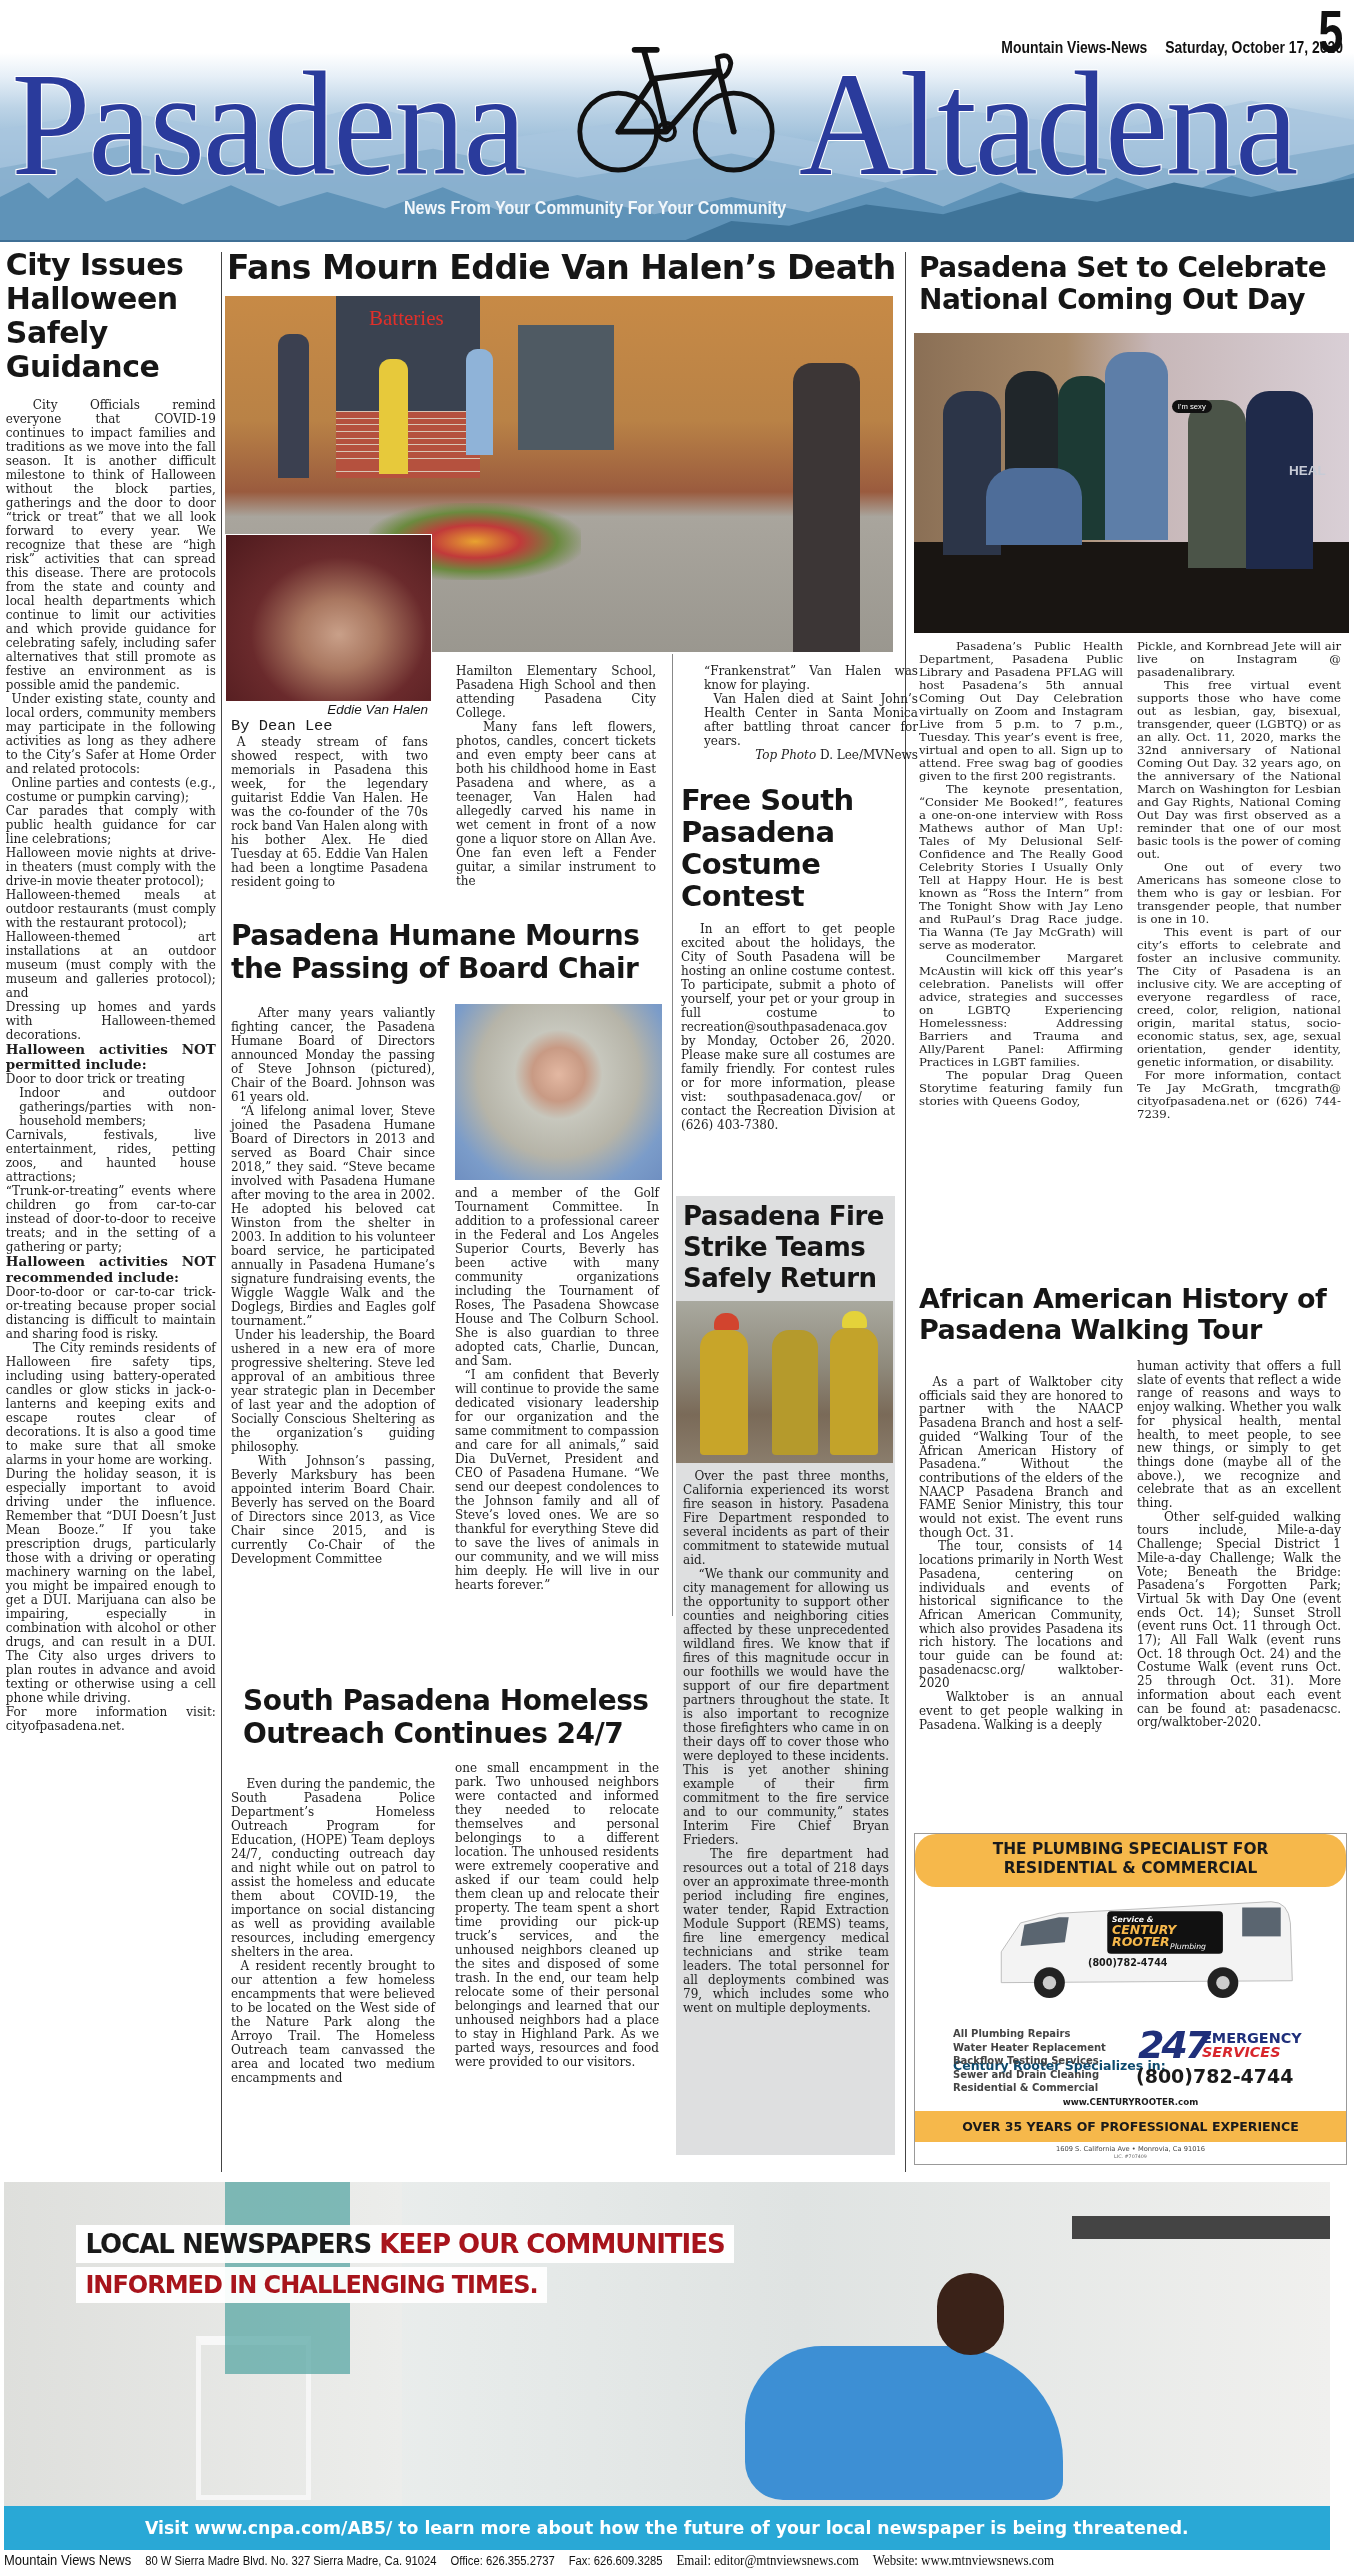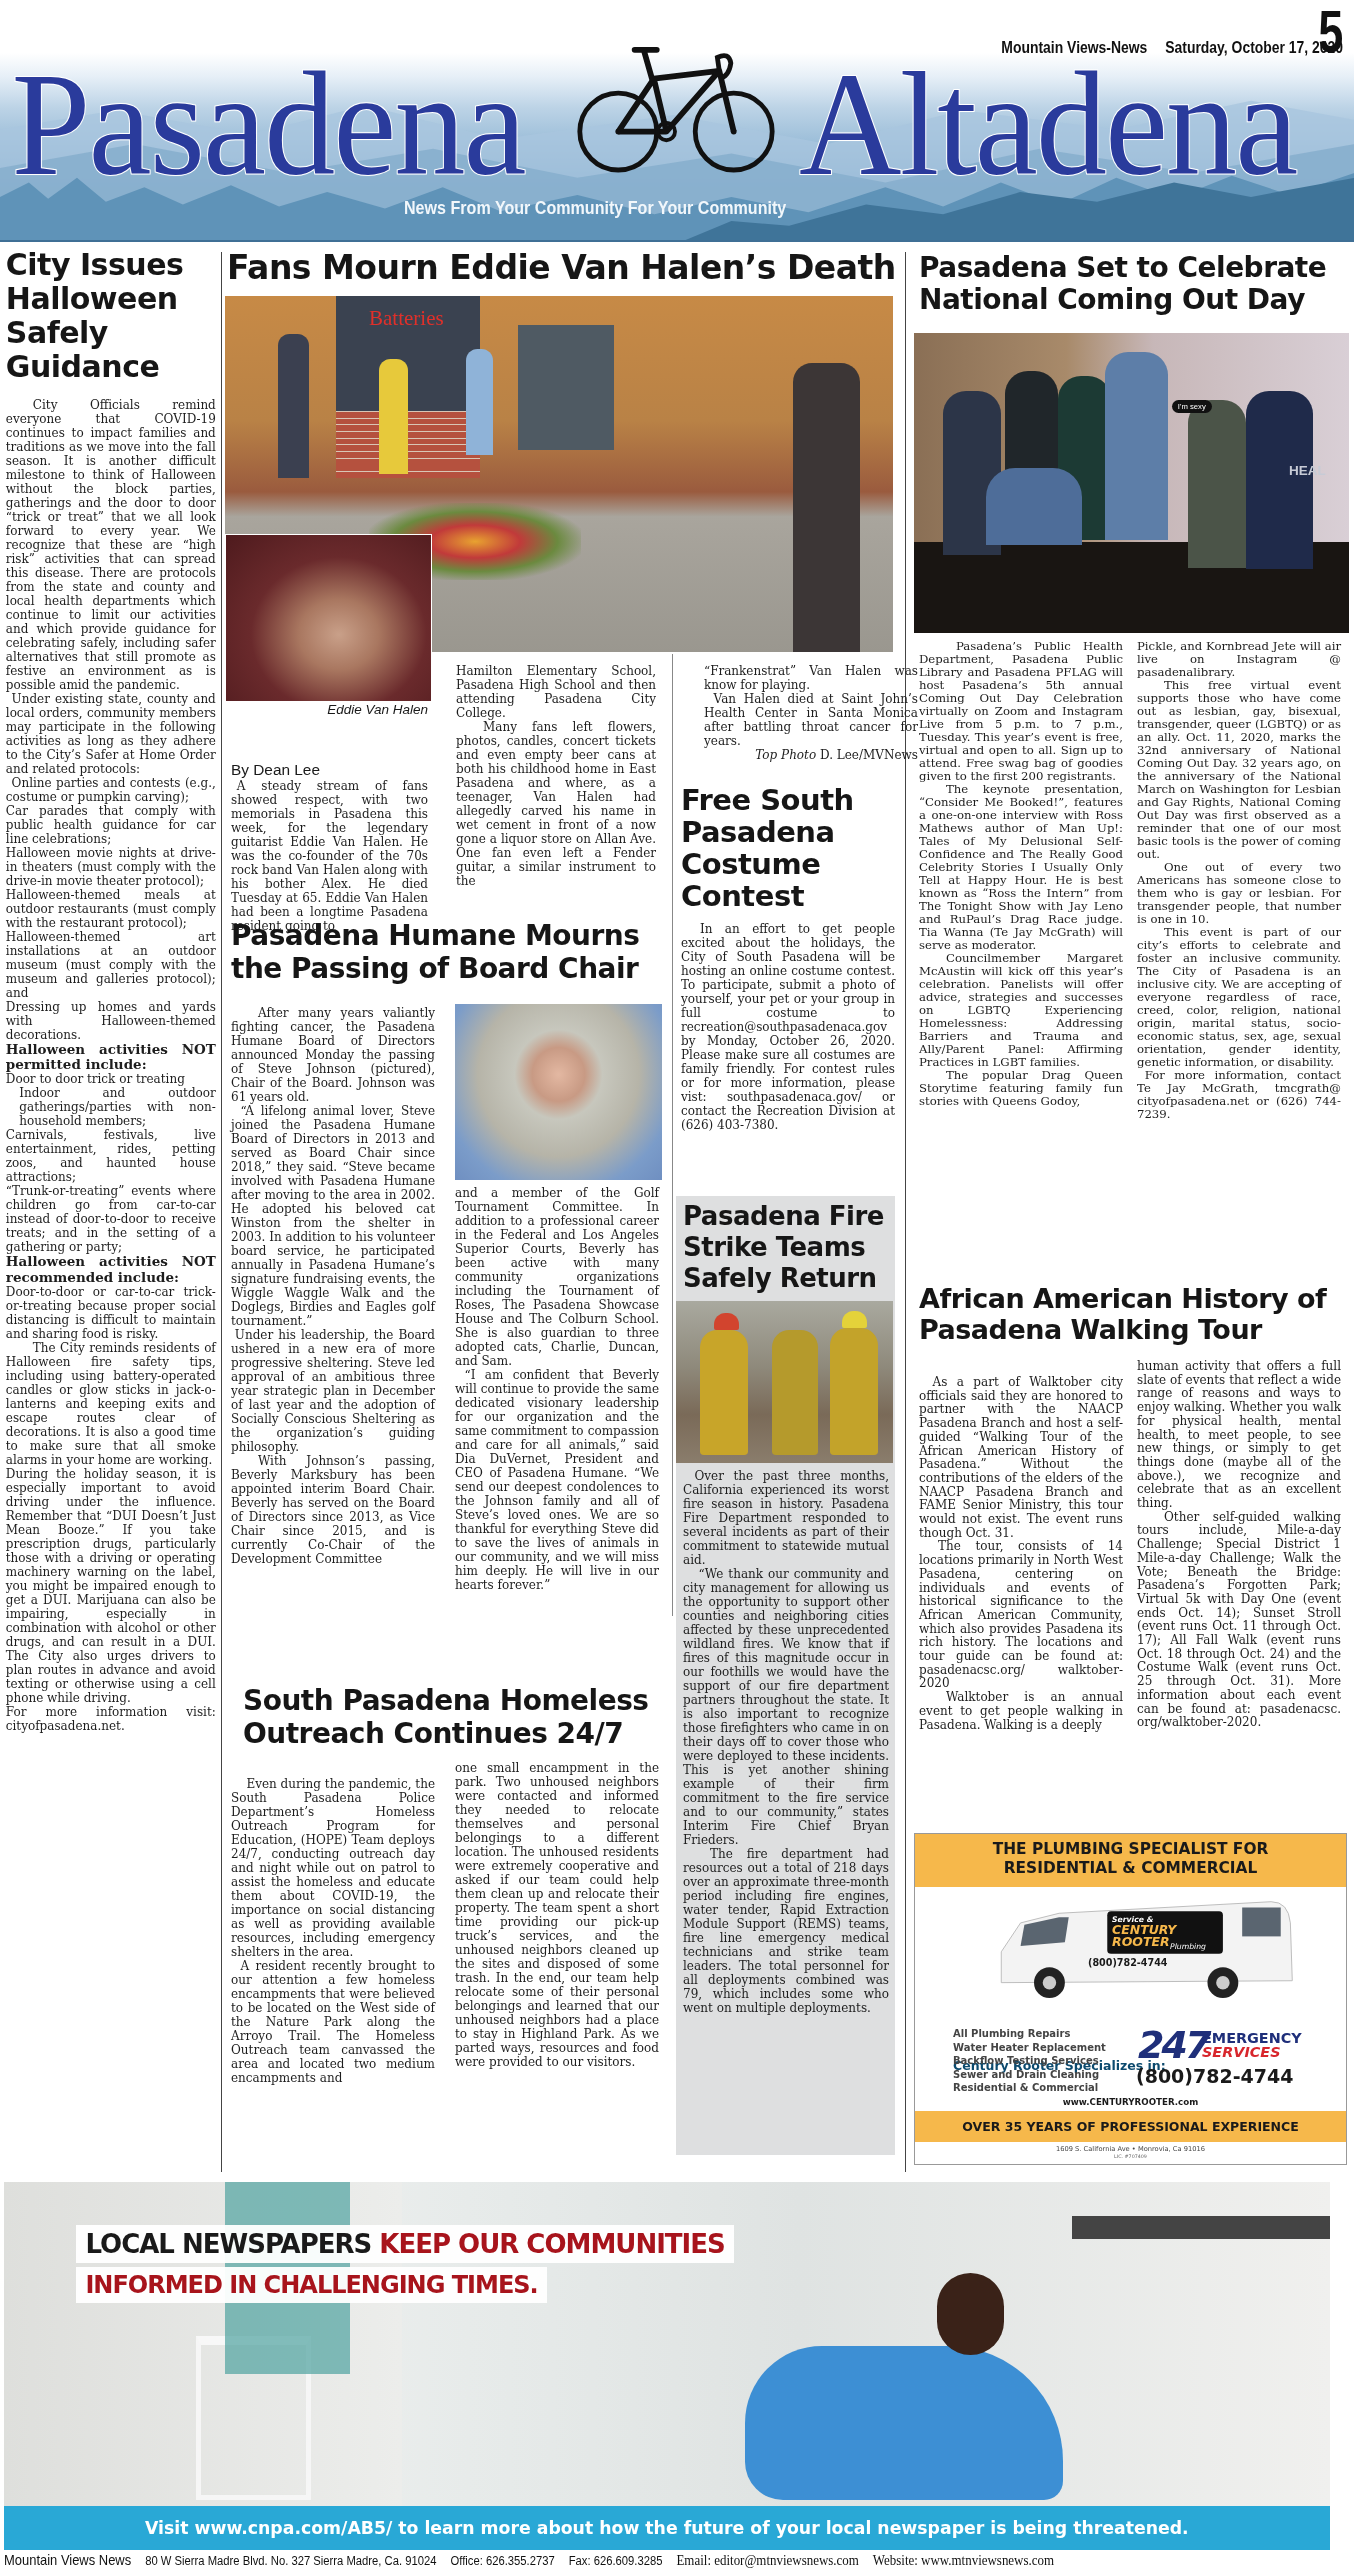--- a/index.html
+++ b/index.html
@@ -17,21 +17,21 @@
 
   .col { position: absolute; }
   .vrule { position: absolute; width: 1px; background: #444; }
   h2.head { font-family: "DejaVu Sans", sans-serif; font-weight: bold; color: #161616; letter-spacing: -0.5px; }
   .body-text { font-family: "DejaVu Serif", serif; font-size: 12px; line-height: 14px; text-align: justify; color: #1d1d1d; }
   .body-text p { text-indent: 0; }
   .body-text p.ind { text-indent: 27px; }
   .body-text p.bold { font-weight: bold; font-size: 13.5px; line-height: 15.4px; }
   .photo { position: absolute; overflow: hidden; }
   .caption { font-family: "Liberation Sans", sans-serif; font-style: italic; font-size: 13.5px; text-align: right; }
-  .byline { font-family: Liberation Sans, sans-serif; font-size: 15.4px; margin-top: 44px; }
+  .byline { font-family: Liberation Mono, monospace; font-size: 15.4px; }
   .credit { text-align: right; font-style: italic; font-size: 12px; }
   .credit span { font-style: normal; }
   .graybox { position: absolute; background: #dedfe0; }
 
   .ad1 { position: absolute; left: 914px; top: 1833px; width: 433px; height: 332px; border: 1px solid #999; background: #fff; font-family: "DejaVu Sans", sans-serif; }
   .ad1 .band { background: #f6b84b; text-align: center; font-weight: bold; color: #1a1a1a; }
   .ad2 { position: absolute; left: 3.8px; top: 2182px; width: 1326px; height: 368px; overflow: hidden; background: linear-gradient(90deg, #f4f5f4 0%, #e7ebea 35%, #dfe3e2 60%, #f0f0ee 100%); }
   .ad2 .blueband { position: absolute; left: 0; bottom: 0; width: 100%; height: 44px; background: #29a8d6; color: #fff; font-family: "DejaVu Sans", sans-serif; font-weight: bold; font-size: 17.3px; text-align: center; line-height: 44px; }
   .footer { position: absolute; left: 3.8px; top: 2552px; width: 1347px; height: 21px; font-family: "Liberation Sans", sans-serif; font-size: 14.4px; color: #111; white-space: nowrap; transform: scaleX(0.9); transform-origin: left top; }
   .footer span { margin-right: 11.5px; }
@@ -228,21 +228,21 @@
   </div>
 </div>
 <div class="col" style="left:1137px; top:1360px; width:204px;">
   <div class="body-text" style="line-height:13.7px;">
     <p>human activity that offers a full slate of events that reflect a wide range of reasons and ways to enjoy walking. Whether you walk for physical health, mental health, to meet people, to see new things, or simply to get things done (maybe all of the above.), we recognize and celebrate that as an excellent thing.</p>
     <p class="ind">Other self-guided walking tours include, Mile-a-day Challenge; Special District 1 Mile-a-day Challenge; Walk the Vote; Beneath the Bridge: Pasadena’s Forgotten Park; Virtual 5k with Day One (event ends Oct. 14); Sunset Stroll (event runs Oct. 11 through Oct. 17); All Fall Walk (event runs Oct. 18 through Oct. 24) and the Costume Walk (event runs Oct. 25 through Oct. 31). More information about each event can be found at: pasadenacsc. org/walktober-2020.</p>
   </div>
 </div>
 
 <aside class="ad1">
-  <div class="band" style="height:53px; padding-top:5.8px; font-size:15.4px; line-height:19px;">
+  <div class="band" style="height:53px; padding-top:5.8px; font-size:15.4px; line-height:19px;border-radius:21px;">
     <div>THE PLUMBING SPECIALIST FOR</div>
     <div>RESIDENTIAL &amp; COMMERCIAL</div>
   </div>
   <svg style="position:absolute; left:67px; top:60px;" width="318" height="106" viewBox="0 0 330 110">
     <path d="M20 60 L40 30 L80 20 L300 8 Q318 8 320 30 L322 90 L20 92 Z" fill="#f3f3f3" stroke="#bbb"></path>
     <path d="M44 32 L80 24 L90 24 L86 50 L40 54 Z" fill="#5a6570"></path>
     <rect x="270" y="14" width="40" height="30" fill="#5a6570"></rect>
     <circle cx="70" cy="92" r="16" fill="#222"></circle>
       <circle cx="70" cy="92" r="7" fill="#ccc"></circle>
     <circle cx="250" cy="92" r="16" fill="#222"></circle>

